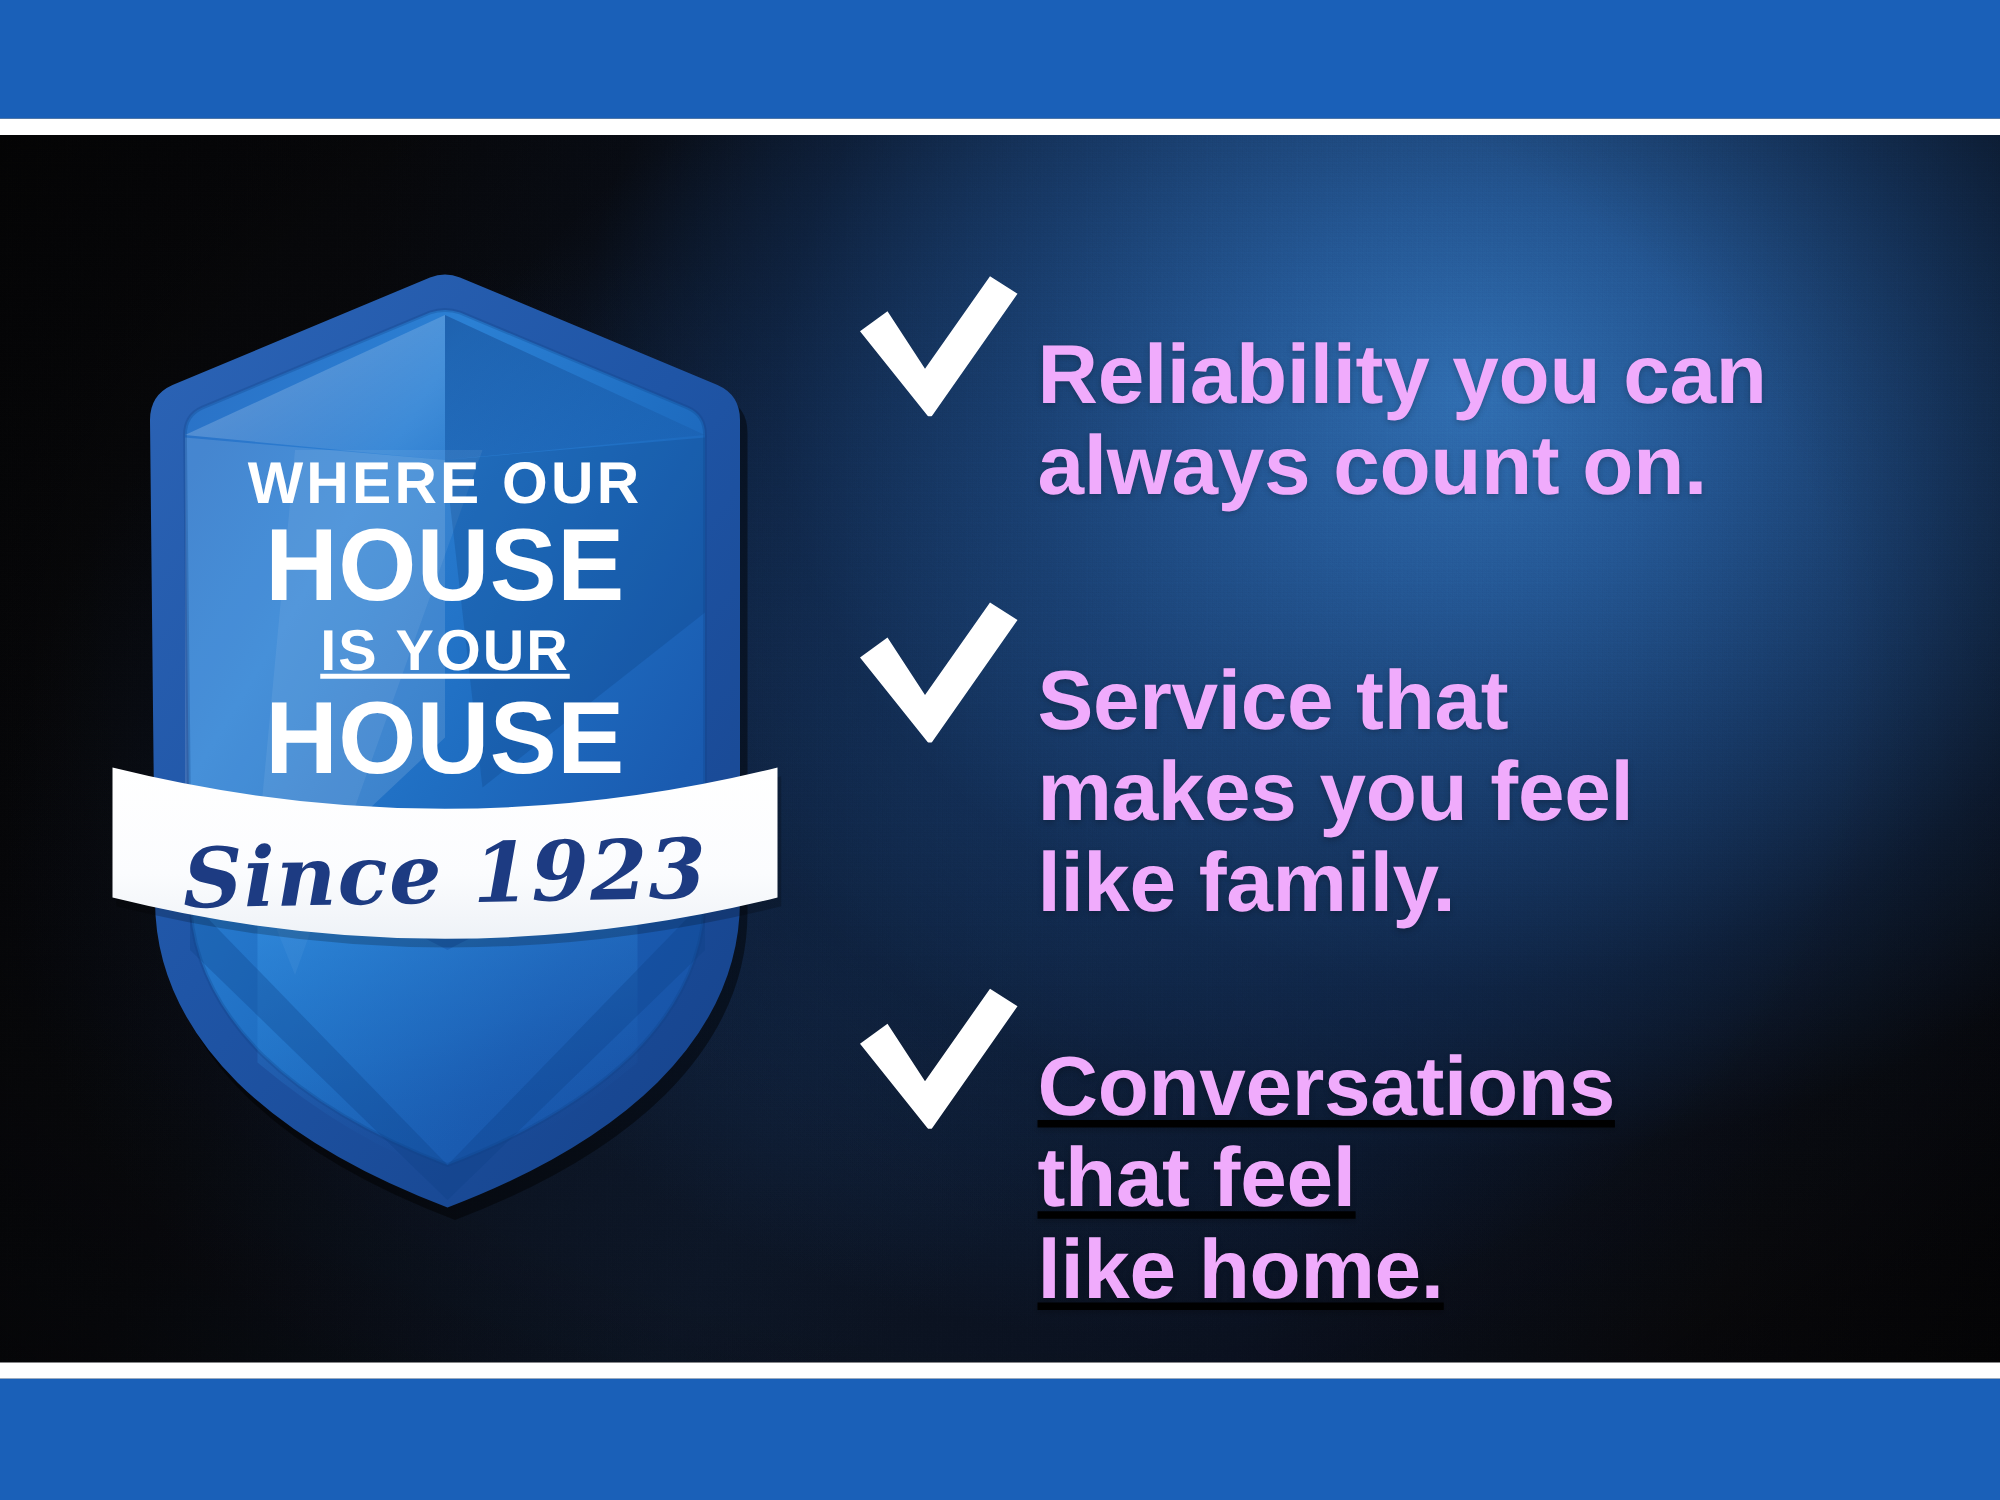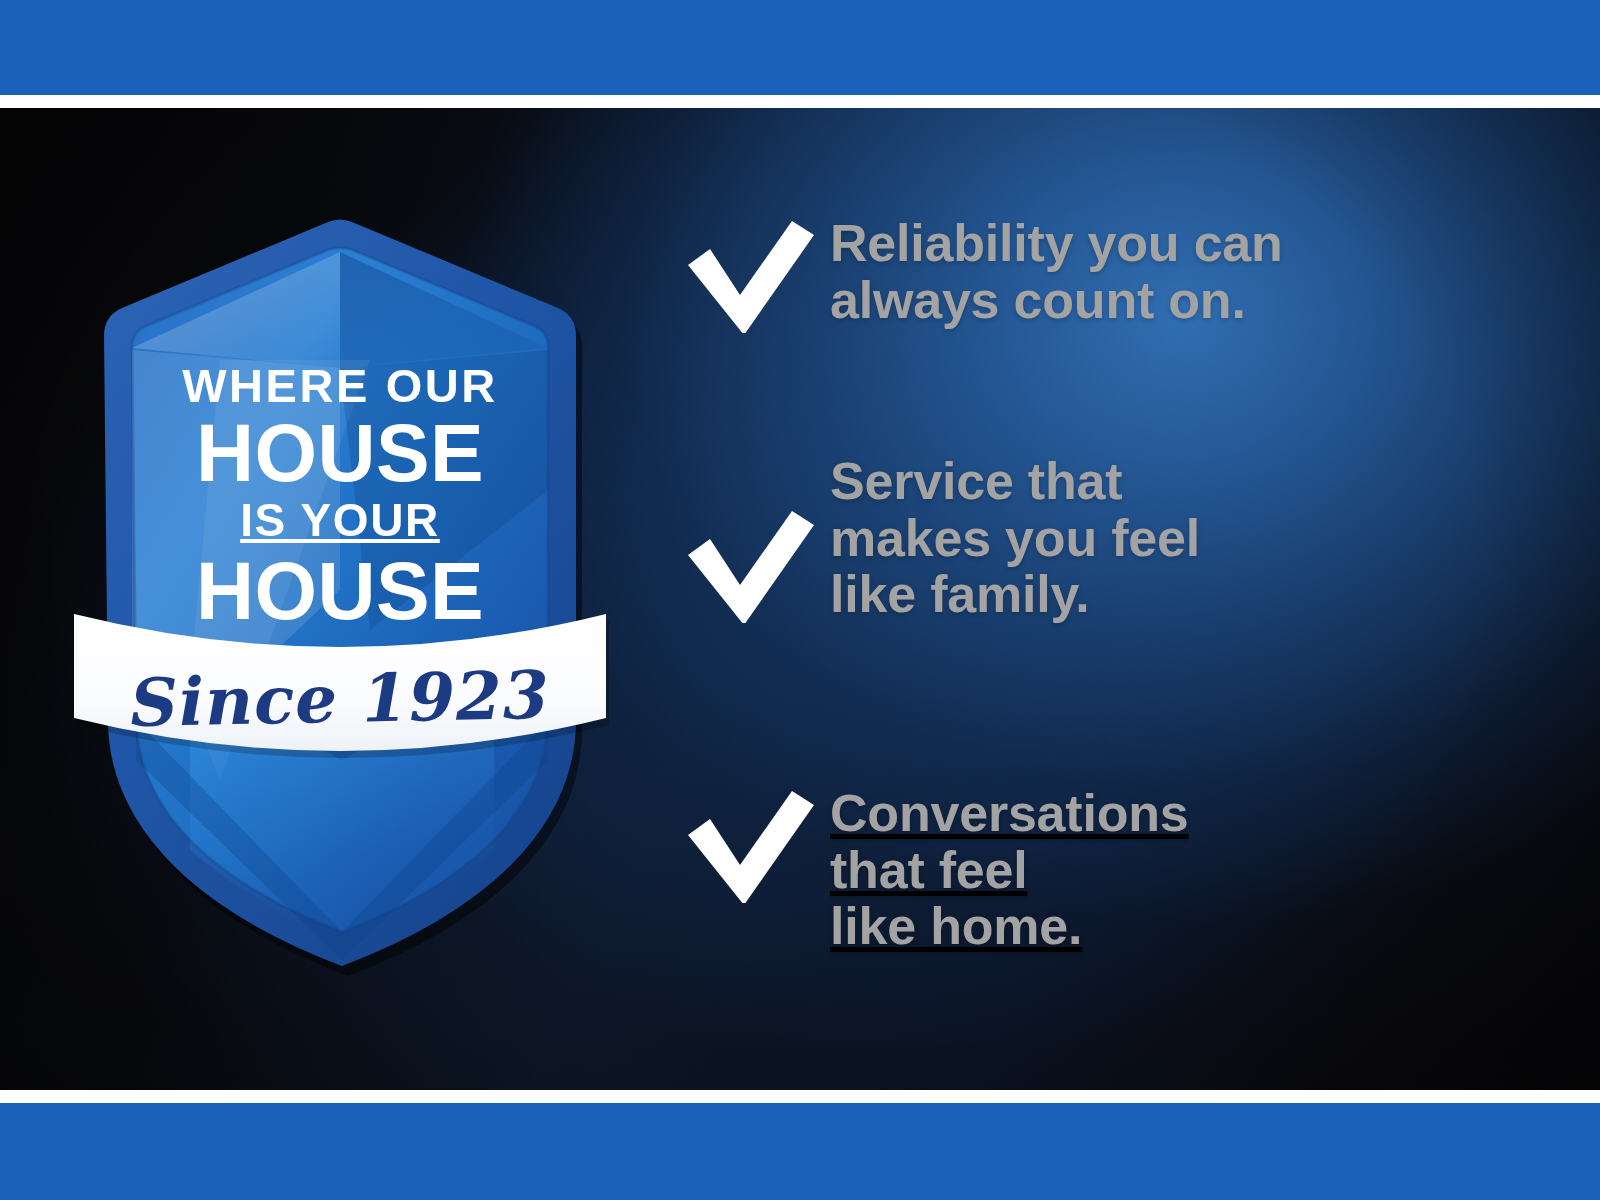--- a/index.html
+++ b/index.html
@@ -88,21 +88,21 @@
   .bg-vignette {
     position: absolute;
     left: 0; top: 0; right: 0; bottom: 0;
     background: radial-gradient(ellipse 1300px 1000px at 50% 45%, rgba(0,0,0,0) 52%, rgba(0,0,0,0.38) 86%, rgba(0,0,0,0.62) 100%);
     pointer-events: none;
   }
 
   
   .badge {
     position: absolute;
-    left: 70px;
+    left: 86px;
     top: 160px;
     width: 540px;
     height: 790px;
   }
   .badge svg { display: block; width: 540px; height: 790px; overflow: visible; }
 
   .badge-lines {
     position: absolute;
     left: 0; top: 0;
     width: 540px; height: 790px;
@@ -150,43 +150,44 @@
     height: 982px;
   }
   .bullet {
     position: absolute;
     left: 0;
     display: flex;
     align-items: flex-start;
     width: 880px;
   }
   .bullet-1 { top: 105px; }
-  .bullet-2 { top: 343px; align-items: flex-end; }
+  .bullet-2 { top: 366px; }
   .bullet-3 { top: 675px; text-decoration: underline; }
 
   .check {
     flex: 0 0 auto;
     width: 150px;
     height: 120px;
     margin-right: 12px;
     position: relative;
   }
   .check svg { display:block; width: 150px; height: 120px; }
 
   .bullet-text {
     flex: 1 1 auto;
-    color: #a3a3a3;
+    color: #f0abfc;
     font-family: "Liberation Sans", sans-serif;
     font-weight: 700;
-    font-size: 52px;
+    font-size: 67px;
     line-height: 1.09;
     letter-spacing: -0.004em;
     white-space: pre-line;
     padding-top: 2px;
     text-shadow: 0 2px 5px rgba(0,0,0,0.22);
+    margin-top: 48px;
   }
 </style>
 </head>
 <body>
 
 <div class="canvas">
 
   <div class="body-area">
     <div class="bg-glow"></div>
     <div class="bg-noise"></div>

